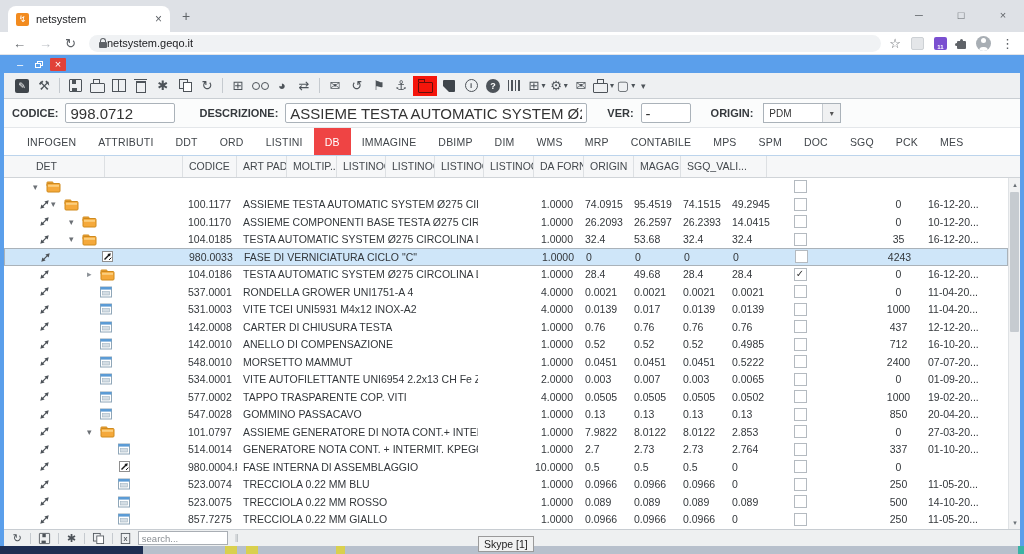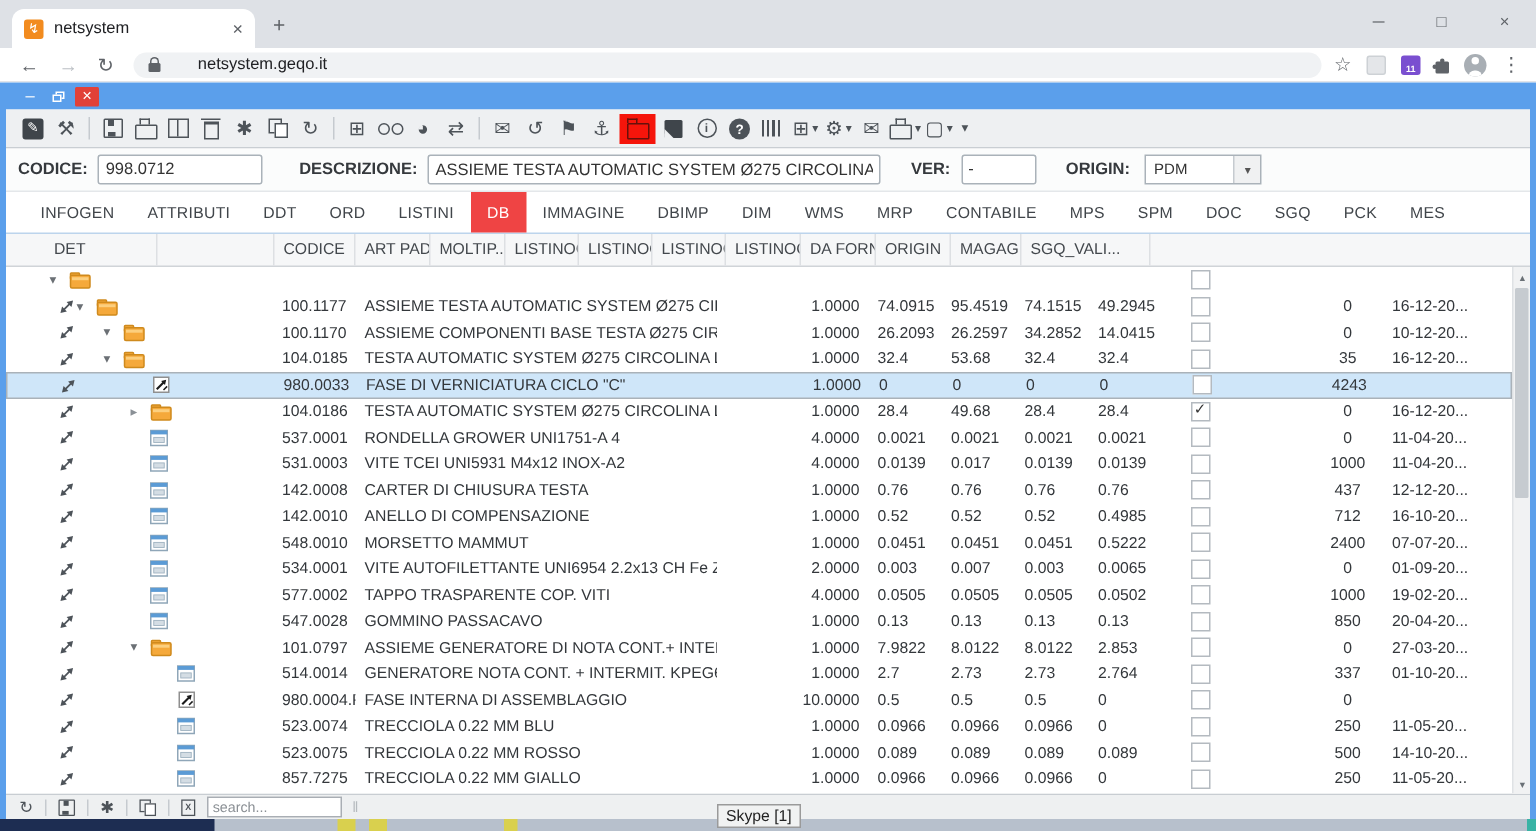--- a/index.html
+++ b/index.html
@@ -14,21 +14,21 @@
   .btab-close{color:#5f6368;font-size:12px;line-height:1}
   .newtab{position:absolute;left:182px;top:8px;color:#5f6368;font-size:14px}
   .winbtns{position:absolute;right:0;top:0;height:30px;display:flex;align-items:center}
   .winbtn{width:42px;text-align:center;color:#5f6368;font-size:11px}
   .addrrow{position:absolute;left:0;top:32px;width:1024px;height:23px;background:#fff;display:flex;align-items:center;border-bottom:1px solid #e2e4e8;box-sizing:border-box}
   .navic{font-size:13px;color:#5f6368;margin-left:13px;line-height:1}
   .navic.dis{color:#bdc1c6}
   .omnibox{margin-left:13px;width:795px;height:17px;background:#f0f2f4;border-radius:9px;display:flex;align-items:center;padding-left:10px;box-sizing:border-box}
   .i-lock{position:relative;width:8px;height:6px;background:#5f6368;border-radius:1px;margin-top:3px;flex:none}
   .i-lock::before{content:"";position:absolute;top:-4px;left:1px;width:4px;height:4px;border:1.5px solid #5f6368;border-bottom:none;border-radius:3px 3px 0 0}
-  .url{margin-left:25px;font-size:11px;color:#202124}
+  .url{margin-left:0;font-size:11px;color:#202124}
   .addr-right{display:flex;align-items:center;gap:10px;margin-left:8px}
   .star{font-size:13px;color:#5f6368}
   .i-ext1{width:11px;height:11px;background:#e4e6e9;border:1px solid #cdd1d5;border-radius:2px}
   .i-ext2{width:13px;height:13px;background:#7a4fd0;border-radius:2px;color:#fff;font-size:6px;font-weight:bold;display:flex;align-items:flex-end;justify-content:center}
   .i-puzzle{position:relative;width:9px;height:8px;background:#5f6368;border-radius:1px;margin-top:3px}
   .i-puzzle::before{content:"";position:absolute;top:-2px;left:3px;width:3px;height:3px;background:#5f6368;border-radius:50%}
   .i-puzzle::after{content:"";position:absolute;left:-2px;top:2.5px;width:3px;height:3px;background:#5f6368;border-radius:50%}
   .i-avatar{position:relative;width:15px;height:15px;border-radius:50%;background:#a8aeb4;overflow:hidden}
   .i-avatar::before{content:"";position:absolute;top:2.5px;left:5px;width:5px;height:5px;background:#fff;border-radius:50%}
   .i-avatar::after{content:"";position:absolute;bottom:-2px;left:3px;width:9px;height:6px;background:#fff;border-radius:4px 4px 0 0}
@@ -72,21 +72,21 @@
   .i-barcode{width:14px;height:11px;background:repeating-linear-gradient(90deg,#4d5359 0,#4d5359 1.5px,transparent 1.5px,transparent 3.5px)}
   .i-gauges{display:flex;gap:1px}
   .i-gauges::before,.i-gauges::after{content:"";width:6px;height:6px;border:1.5px solid #4d5359;border-radius:50%}
   .i-excel{width:9px;height:11px;border:1px solid #4d5359;font-size:7px;color:#4d5359;display:flex;align-items:center;justify-content:center;font-weight:bold}
   .dd{font-size:8px;color:#4d5359}
   .tb-overflow{font-size:9px;color:#4d5359;margin-left:4px}
 
   
   .formrow{height:29px;background:#fbfcfc;display:flex;align-items:center;border-bottom:1px solid #e4e7ea;box-sizing:border-box}
   .flabel{font-size:11px;font-weight:bold;color:#35393d}
-  .finput{height:18px;border:1px solid #aab2b9;border-radius:2px;font-size:11px;color:#333;padding:0 4px;font-family:"Liberation Sans","DejaVu Sans",sans-serif;background:#fff}
+  .finput{height:18px;border:1px solid #aab2b9;border-radius:2px;font-size:15px;color:#333;padding:0 4px;font-family:"Liberation Sans","DejaVu Sans",sans-serif;background:#fff}
   .sel{width:78px;height:20px;border:1px solid #aab2b9;background:#fff;display:flex;align-items:center;box-sizing:border-box}
   .sel-val{flex:1;padding-left:5px;font-size:10px;color:#333}
   .sel-btn{width:17px;height:100%;background:#f0f1f2;border-left:1px solid #c6cbd0;display:flex;align-items:center;justify-content:center;font-size:8px;color:#555}
 
   
   .tabsrow{height:28px;background:#fff;border-bottom:1px solid #bcd4ec;display:flex;align-items:stretch;padding-left:12px;box-sizing:border-box}
   .atab{padding:0 11px;display:flex;align-items:center;font-size:10.5px;color:#40454a;letter-spacing:.2px}
   .atab.active{background:#ef4444;color:#fff}
 
   
@@ -405,21 +405,21 @@
                 </svg>
               </span>
             </span>
           </div>
           <div class="gc c-cod">100.1170</div>
           <div class="gc c-desc">ASSIEME COMPONENTI BASE TESTA Ø275 CIRCOLINA LED</div>
           <div class="gc c-art"></div>
           <div class="gc c-mol">1.0000</div>
           <div class="gc c-li">26.2093</div>
           <div class="gc c-li">26.2597</div>
-          <div class="gc c-li">34.2852</div>
+          <div class="gc c-li">26.2393</div>
           <div class="gc c-li3">14.0415</div>
           <div class="gc c-forn">
             <span class="cb"></span>
           </div>
           <div class="gc c-ori"></div>
           <div class="gc c-mag">0</div>
           <div class="gc c-sgq">10-12-20...</div>
         </div>
         <div class="grow">
           <div class="gc c-dettree">

